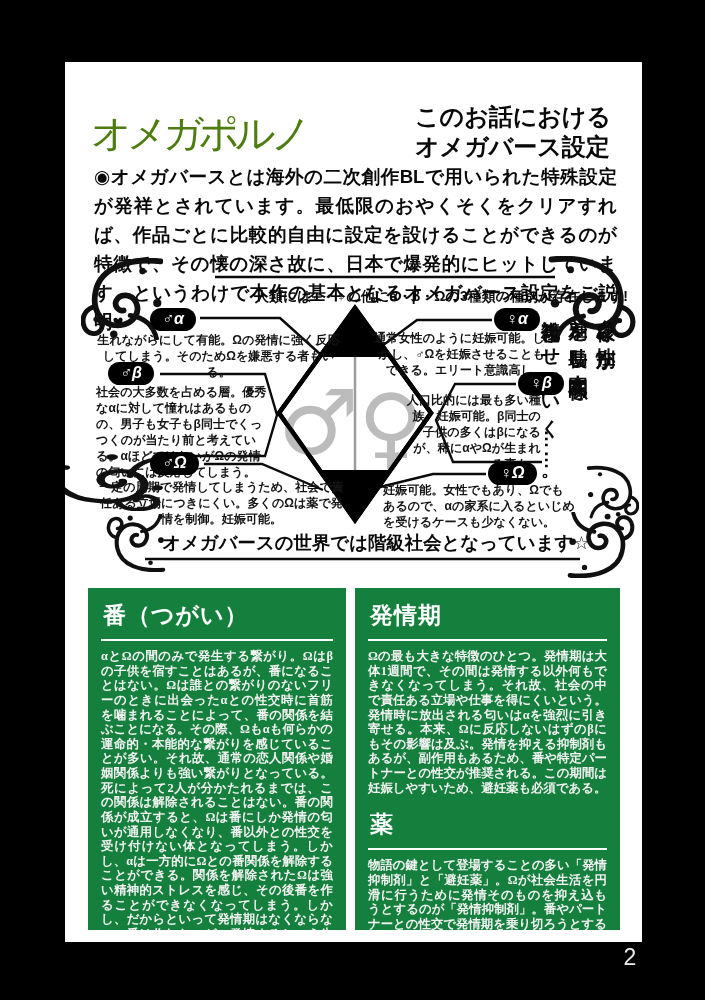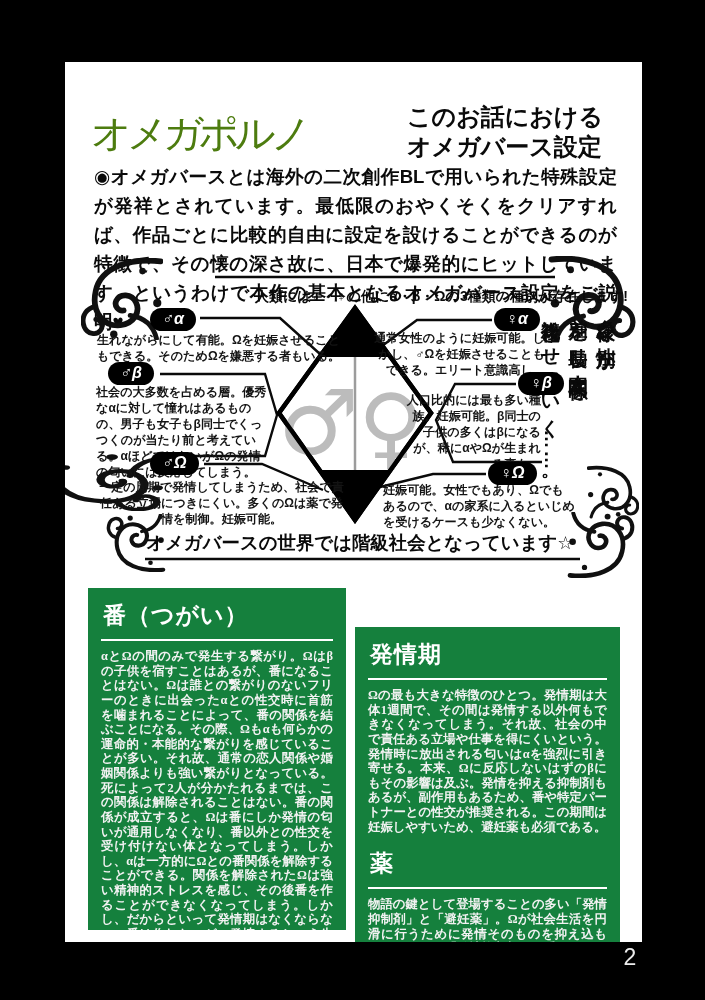--- a/index.html
+++ b/index.html
@@ -2,47 +2,47 @@
 <html><head>
 <meta charset="utf-8">
 <style>
   html,body{margin:0;padding:0;background:#000;}
   .stage{position:relative;width:705px;height:1000px;background:#000;overflow:hidden;
          font-family:"Liberation Sans","DejaVu Sans",sans-serif;color:#0a0a0a;}
   .page{position:absolute;left:65px;top:62px;width:577px;height:880px;background:#fff;overflow:hidden;}
 
   .doc-title{position:absolute;left:26px;top:20px;font-family:Liberation Sans, sans-serif;
              font-weight:400;font-size:40px;letter-spacing:-5px;line-height:1.2;color:#4d7c0f;white-space:nowrap;}
-  .doc-subtitle{position:absolute;left:342px;top:40px;font-weight:bold;font-size:24px;line-height:1.25;
+  .doc-subtitle{position:absolute;left:350px;top:40px;font-weight:bold;font-size:24px;line-height:1.25;
                 letter-spacing:0px;white-space:nowrap;}
   .intro{position:absolute;left:29px;top:100px;width:523px;font-size:18.6px;font-weight:bold;
          line-height:1.56;text-align:justify;margin:0;}
 
   .lines-layer{position:absolute;left:0;top:0;width:577px;height:880px;z-index:1;pointer-events:none;}
   .orn{position:absolute;z-index:1;pointer-events:none;}
 
   .diagram-header{position:absolute;left:70px;top:226px;width:445px;text-align:right;
                   font-size:14px;font-weight:bold;z-index:2;white-space:nowrap;margin-left:48px;}
   .diamond-svg{position:absolute;left:205px;top:240px;z-index:2;}
 
   .badge{position:absolute;z-index:3;background:#000;color:#fff;border-radius:14px;
          padding:1px 11px 3px;font-size:16px;font-weight:bold;font-style:italic;line-height:1.2;
          letter-spacing:1px;white-space:nowrap;}
   .type-desc{position:absolute;z-index:2;font-size:12.1px;font-weight:bold;line-height:1.32;color:#141414;}
 
   .vertical-note{position:absolute;left:472px;top:243px;height:260px;z-index:2;
                  writing-mode:vertical-rl;white-space:pre-line;font-size:19px;font-weight:bold;
                  line-height:1.45;letter-spacing:2px;}
-  .diagram-footer{position:absolute;left:70px;top:468px;width:450px;text-align:center;
+  .diagram-footer{position:absolute;left:86px;top:468px;width:450px;text-align:center;
                   font-size:18.4px;font-weight:600;z-index:2;white-space:nowrap;}
 
   .box{position:absolute;top:526px;height:342px;background:#15803d;color:#fff;z-index:4;
        padding:10px 13px;box-sizing:border-box;overflow:hidden;}
   .box-left{left:23px;width:258px;}
-  .box-right{left:290px;width:265px;margin-top:39px;}
+  .box-right{left:290px;width:265px;}
   .box-title{font-size:23px;font-weight:bold;letter-spacing:1px;border-bottom:2.5px solid #fff;
              padding:2px 2px 8px;margin:0 0 8px;}
   .box-title.second{margin-top:12px;}
   .box-body{font-family:"Liberation Serif","DejaVu Serif",serif;font-size:12.4px;line-height:1.18;
             text-align:justify;margin:0;color:#f2f2f2;font-weight:bold;}
 
   .page-number{position:absolute;left:612px;top:944px;width:36px;text-align:center;color:#ececec;
                font-size:23px;z-index:5;}
   .defs-hidden{position:absolute;width:0;height:0;overflow:hidden;}
 </style>
@@ -114,21 +114,21 @@
       <polygon points="85,6 161,111 85,218 9,111" fill="none" stroke="#000000" stroke-width="4.5"></polygon>
     </svg>
 
     <span class="badge" style="left:85px;top:246px">♂α</span>
     <span class="badge" style="left:43px;top:300px">♂β</span>
     <span class="badge" style="left:85px;top:390px">♂Ω</span>
     <span class="badge" style="left:429px;top:246px">♀α</span>
     <span class="badge" style="left:453px;top:310px">♀β</span>
     <span class="badge" style="left:423px;top:400px">♀Ω</span>
 
-    <div class="type-desc" style="left:30px;top:271px;width:247px;text-align:center">生れながらにして有能。Ωを妊娠させることもできる。そのためΩを嫌悪する者もいる。</div>
+    <div class="type-desc" style="left:30px;top:271px;width:247px;text-align:center">生れながらにして有能。Ωの発情に強く反応してしまう。そのためΩを嫌悪する者もいる。</div>
     <div class="type-desc" style="left:31px;top:323px;width:172px;text-align:left">社会の大多数を占める層。優秀なαに対して憧れはあるものの、男子も女子もβ同士でくっつくのが当たり前と考えている。αほどではないがΩの発情の匂いには反応してしまう。</div>
     <div class="type-desc" style="left:33px;top:418px;width:247px;text-align:center">一定の周期で発情してしまうため、社会で責任ある立場につきにくい。多くのΩは薬で発情を制御。妊娠可能。</div>
     <div class="type-desc" style="left:305px;top:269px;width:175px;text-align:right">通常女性のように妊娠可能。しかし、♂Ωを妊娠させることもできる。エリート意識高し。</div>
     <div class="type-desc" style="left:338px;top:331px;width:138px;text-align:right">人口比的には最も多い種族。妊娠可能。β同士の子供の多くはβになるが、稀にαやΩが生まれる事も。</div>
     <div class="type-desc" style="left:318px;top:421px;width:193px;">妊娠可能。女性でもあり、Ωでもあるので、αの家系に入るといじめを受けるケースも少なくない。</div>
 
     <div class="vertical-note">多様な性別が
 差別を助長し人間関係を
 複雑化させていく……。</div>
     <div class="diagram-footer">オメガバースの世界では階級社会となっています☆</div>

